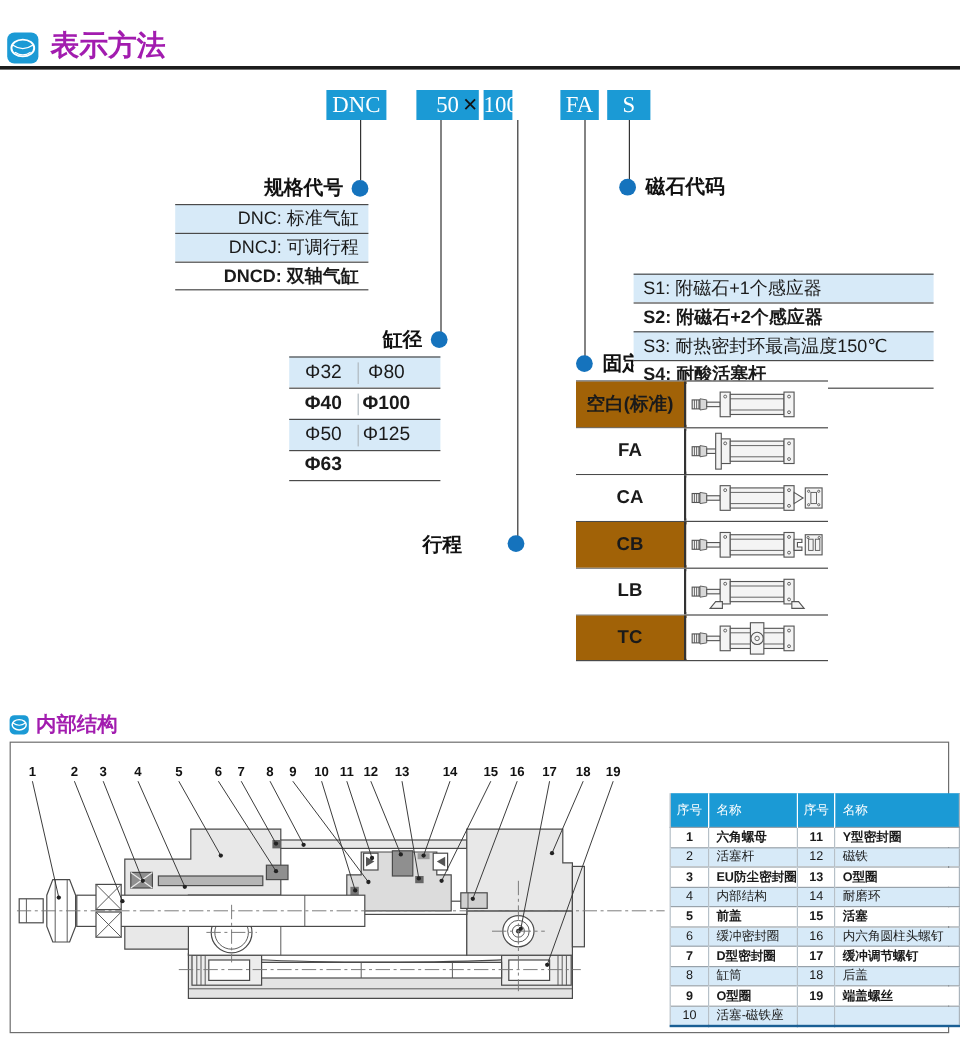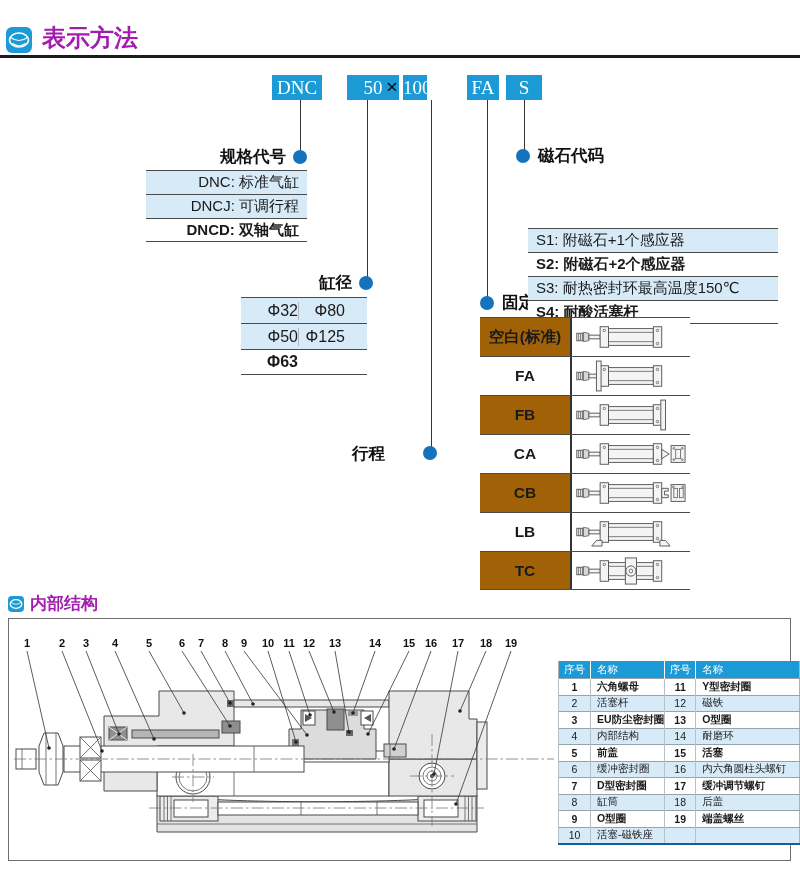--- a/index.html
+++ b/index.html
@@ -25,21 +25,21 @@
 
   
   .ctable{position:absolute;font-size:15px;}
   .ctable .row{border-top:1.5px solid #4a4a4a;box-sizing:border-box;display:flex;align-items:center;}
   .ctable .row:last-child{border-bottom:1.5px solid #4a4a4a;}
   .row.blue{background:#d7eaf8;}
   .row.white{background:#fff;font-weight:bold;}
   .spec-t .row{height:24px;justify-content:flex-end;padding-right:8px;}
   .mag-t .row{height:24px;justify-content:flex-start;padding-left:8px;}
   .bore-t .row{height:26px;font-size:16px;}
-  .bore-t .cell{width:57px;text-align:right;}
+  .bore-t .cell{width:57px;text-align:center;}
   .bore-t .cell+.cell{width:47px;border-left:1px solid #b0b8bf;box-sizing:border-box;}
   .mount-t .row{height:39px;padding:0;}
   .mount-t .m-label{width:92px;text-align:center;font-size:15.5px;height:100%;
                     display:flex;align-items:center;justify-content:center;
                     border-right:2px solid #333;box-sizing:border-box;}
   .mount-t .row.white .m-label{font-weight:bold;}
   .mount-t .row{background:#fff;font-weight:normal;}
   .mount-t .row.blue{background:#fff;}
   .mount-t .row.blue .m-label{background:#a16207;font-weight:bold;}
   .mount-t .row.white .m-label{background:#fff;}
@@ -49,21 +49,21 @@
   .draw-box{position:absolute;border:1.5px solid #6e6e6e;background:#fff;box-sizing:border-box;}
   .callout-num{font:bold 11px "Liberation Sans",sans-serif;fill:#111;}
   .ldr{stroke:#333;stroke-width:0.8;}
   .cl{stroke:#777;stroke-width:0.8;stroke-dasharray:12 3 2.5 3;fill:none;}
   .dw{stroke:#4a4a4a;stroke-width:1;}
 
   
   .parts-wrap{position:absolute;}
   table.parts{border-collapse:collapse;font-size:10.5px;table-layout:fixed;
               border-left:1px solid #aab4bc;border-right:1px solid #aab4bc;}
-  table.parts th{background:#1b9ad5;color:#fff;font-weight:normal;height:17px;
+  table.parts th{background:#1b9ad5;color:#fff;font-weight:normal;height:28px;
                  text-align:left;padding:0 0 0 6px;border-left:1px solid #fff;}
   table.parts th:first-child{border-left:none;text-align:center;padding:0;}
   table.parts th.num{text-align:center;padding:0;}
   table.parts td{height:15.5px;border-top:1px solid #98a2aa;border-left:1px solid #b6c0c8;
                  padding:0;overflow:hidden;white-space:nowrap;}
   table.parts td.num{text-align:center;}
   table.parts td.name{padding-left:6px;}
   table.parts tr.bold td{font-weight:bold;background:#fff;}
   table.parts tr.lite td{background:#d7eaf8;font-weight:normal;}
   table.parts{border-bottom:2px solid #1a5f94;}
@@ -122,20 +122,24 @@
     <div class="row blue">S1: 附磁石+1个感应器</div>
     <div class="row white">S2: 附磁石+2个感应器</div>
     <div class="row blue">S3: 耐热密封环最高温度150℃</div>
     <div class="row white">S4: 耐酸活塞杆</div>
   </div>
 
   <div class="ctable bore-t" style="left:241px;top:297px;width:126px;">
     <div class="row blue">
       <span class="cell">Φ32</span>
         <span class="cell">Φ80</span>
+    </div>
+    <div class="row white">
+      <span class="cell">Φ40</span>
+        <span class="cell">Φ100</span>
     </div>
     <div class="row blue">
       <span class="cell">Φ50</span>
         <span class="cell">Φ125</span>
     </div>
     <div class="row white">
       <span class="cell">Φ63</span>
         <span class="cell"></span>
     </div>
   </div>
@@ -170,40 +174,20 @@
             <rect x="16" y="15" width="12" height="4" class="mi-w"></rect>
             <rect x="28" y="6" width="9" height="22" class="mi-w"></rect>
             <circle cx="32.5" cy="10" r="1.3" class="mi-l"></circle>
             <rect x="37" y="8" width="48" height="18" class="mi-w"></rect>
             <line x1="37" y1="12" x2="85" y2="12" class="mi-l"></line>
             <line x1="37" y1="22" x2="85" y2="22" class="mi-l"></line>
             <rect x="85" y="6" width="9" height="22" class="mi-w"></rect>
             <circle cx="89.5" cy="10" r="1.3" class="mi-l"></circle>
             <circle cx="89.5" cy="24" r="1.3" class="mi-l"></circle>
             <rect x="24" y="1" width="5" height="32" class="mi-w"></rect>
-          </svg>
-        </span>
-      </div>
-    <div class="row blue">
-        <span class="m-label">FB</span>
-        <span class="m-diag">
-          <svg viewBox="0 0 120 34" width="112" height="34">
-            <rect x="3" y="13" width="7" height="8" class="mi-w"></rect>
-            <path d="M5,13 v8 M7,13 v8 M9,13 v8" class="mi-l"></path>
-            <path d="M10,12 l6,1 v8 l-6,1 z" class="mi-d"></path>
-            <rect x="16" y="15" width="12" height="4" class="mi-w"></rect>
-            <rect x="28" y="6" width="9" height="22" class="mi-w"></rect>
-            <circle cx="32.5" cy="10" r="1.3" class="mi-l"></circle>
-            <rect x="37" y="8" width="48" height="18" class="mi-w"></rect>
-            <line x1="37" y1="12" x2="85" y2="12" class="mi-l"></line>
-            <line x1="37" y1="22" x2="85" y2="22" class="mi-l"></line>
-            <rect x="85" y="6" width="9" height="22" class="mi-w"></rect>
-            <circle cx="89.5" cy="10" r="1.3" class="mi-l"></circle>
-            <circle cx="89.5" cy="24" r="1.3" class="mi-l"></circle>
-            <rect x="93" y="1" width="5" height="32" class="mi-w"></rect>
           </svg>
         </span>
       </div>
     <div class="row white">
         <span class="m-label">CA</span>
         <span class="m-diag">
           <svg viewBox="0 0 120 34" width="112" height="34">
             <rect x="3" y="13" width="7" height="8" class="mi-w"></rect>
             <path d="M5,13 v8 M7,13 v8 M9,13 v8" class="mi-l"></path>
             <path d="M10,12 l6,1 v8 l-6,1 z" class="mi-d"></path>

